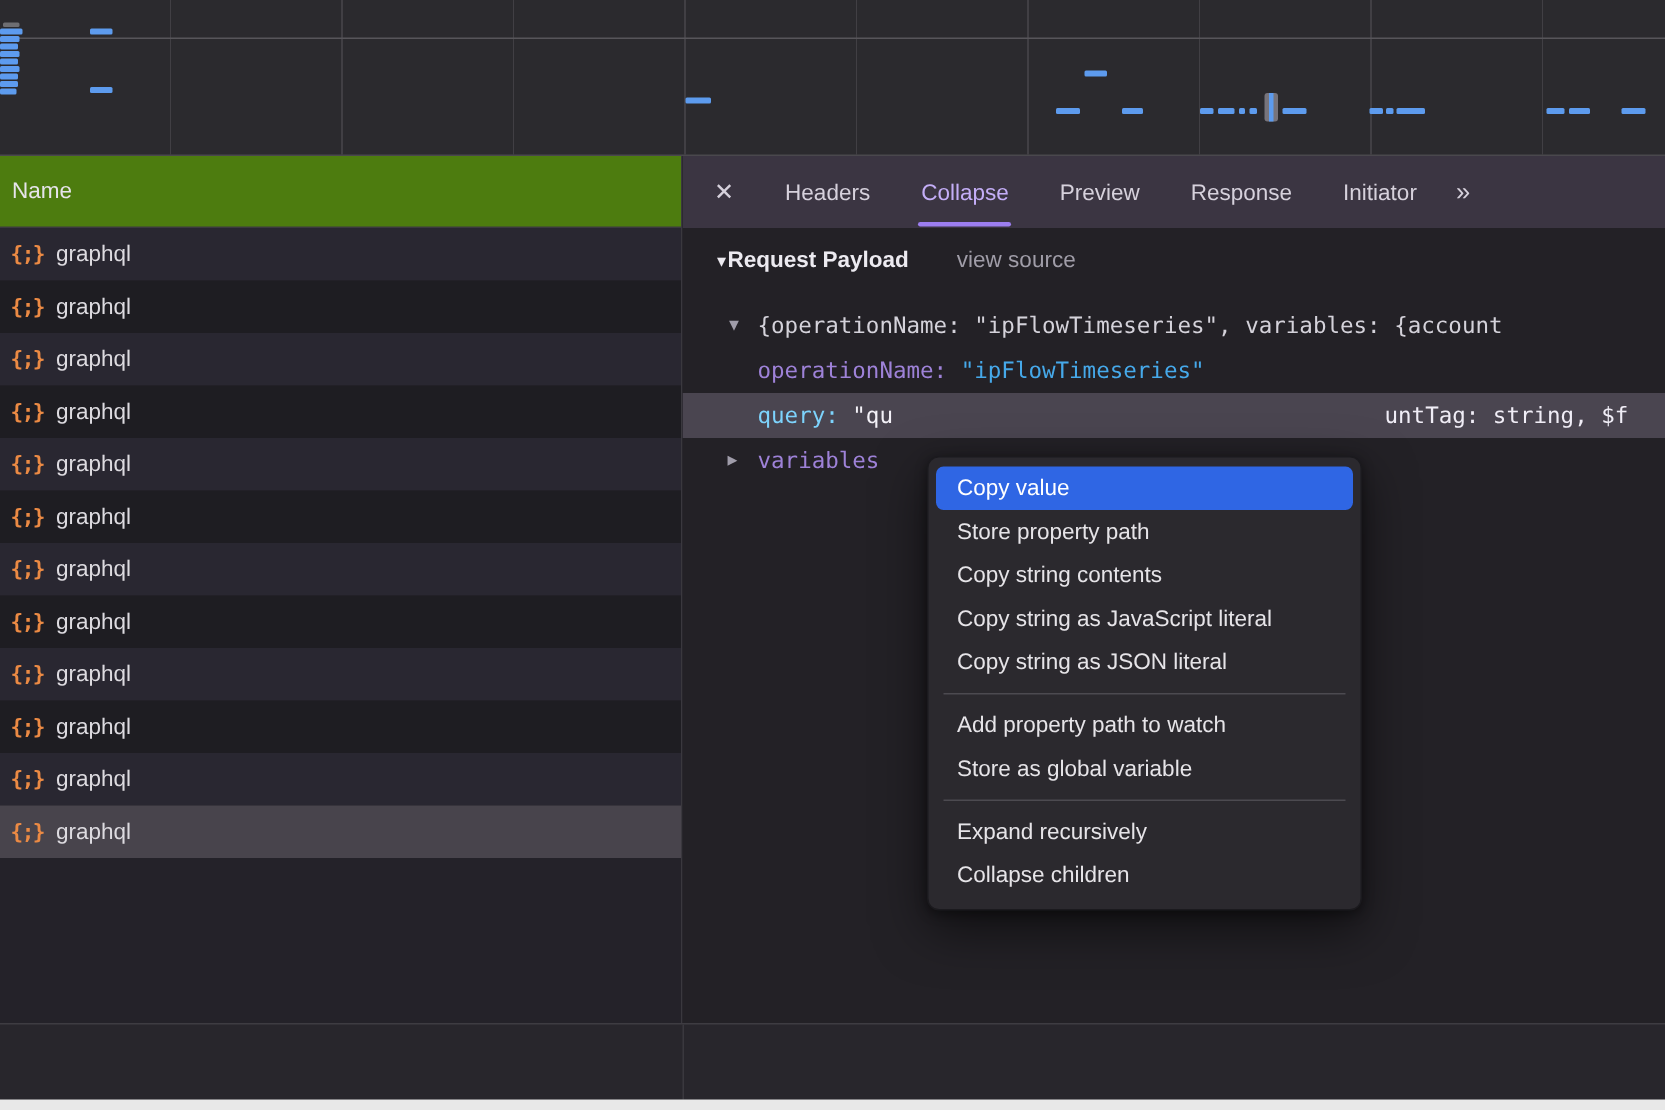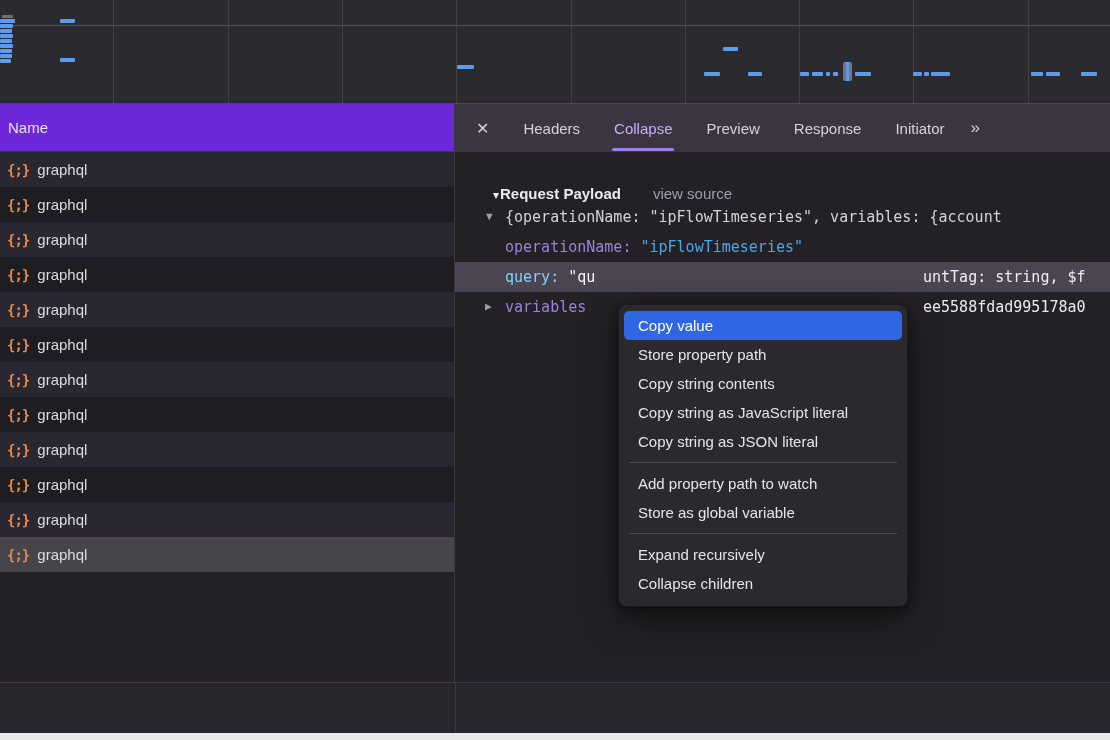--- a/index.html
+++ b/index.html
@@ -30,21 +30,21 @@
   }
   #ov-marker .tick { width:3px; height:100%; background:#5d9bee; }
 
   
   #main { position:absolute; left:0; top:104px; width:1110px; height:578px; display:flex; }
 
   
   #left-panel { width:455px; height:100%; background:#242229; border-right:1px solid #3a383e; }
   #name-header {
     height:48px; display:flex; align-items:center; padding-left:8px;
-    font-size:15px; color:#e6e4ea; background:#6d28d9;
+    font-size:15px; color:#e6e4ea; background:#4d7c0f;
     border-bottom:1px solid #3c3a40;
   }
   .req-row {
     height:35px; display:flex; align-items:center; padding-left:7px;
     font-size:15px; color:#dddbe0; cursor:default;
   }
   .req-row.odd  { background:#292731; }
   .req-row.even { background:#1e1d22; }
   .req-row.selected { background:#48444c; }
   .json-icon {
@@ -61,21 +61,21 @@
   #close-btn { margin-left:21px; font-size:16px; color:#d6d1dc; cursor:default; }
   .tab { margin-left:34px; position:relative; height:48px; display:flex; align-items:center; cursor:default; }
   .tab.active { color:#c4aef7; }
   .tab.active::after {
     content:""; position:absolute; left:-2px; right:-2px; bottom:1px;
     height:3px; background:#9c7ef0; border-radius:2px;
   }
   #tab-overflow { margin-left:26px; font-size:17px; letter-spacing:-2px; color:#d6d1dc; }
 
   #payload-pane { position:absolute; left:0; top:48px; right:0; bottom:0; }
-  #payload-header { position:absolute; left:38px; top:13px; font-size:15px; color:#eceaf0; white-space:nowrap;margin-top:20px; }
+  #payload-header { position:absolute; left:23px; top:13px; font-size:15px; color:#eceaf0; white-space:nowrap; }
   #payload-header .tri { font-size:12px; color:#eceaf0; margin-right:1px; }
   #payload-header b { font-weight:bold; }
   #view-source { margin-left:32px; font-weight:normal; color:#a09da8; }
 
   .tree { position:absolute; left:0; top:50px; right:0; font-family:"DejaVu Sans Mono", monospace; font-size:15px; }
   .tree-row { position:relative; height:30px; line-height:30px; white-space:nowrap; overflow:hidden; }
   .tree-row .arrow { position:absolute; left:30px; font-size:11px; color:#a09daa; }
   .tree-row .txt { position:absolute; left:50px; }
   .plain { color:#d4d2da; }
   .key  { color:#9e82d8;text-align:center; }
@@ -243,21 +243,20 @@
           </div>
 
           <div class="tree-row" id="query-row">
             <span class="txt"><span class="key">query</span><span class="key">: </span><span class="val">"qu</span></span>
             <span class="right-frag">untTag: string, $f</span>
           </div>
 
           <div class="tree-row" id="variables-row">
             <span class="arrow">▶</span>
             <span class="txt"><span class="key">variables</span></span>
-            <span class="right-frag">ee5588fdad995178a0</span>
           </div>
 
         </div>
       </div>
     </div>
   </div>
 
   <div id="footer"></div>
   <div id="bottom-strip"></div>
 

